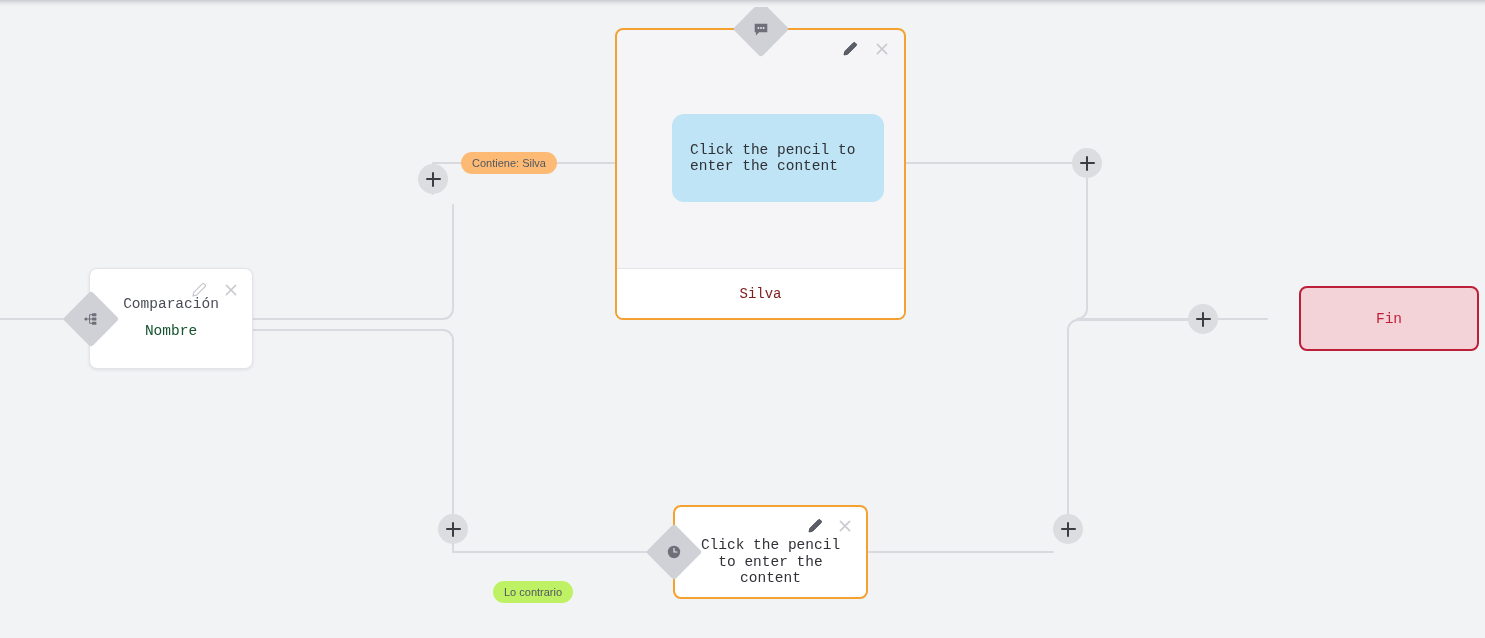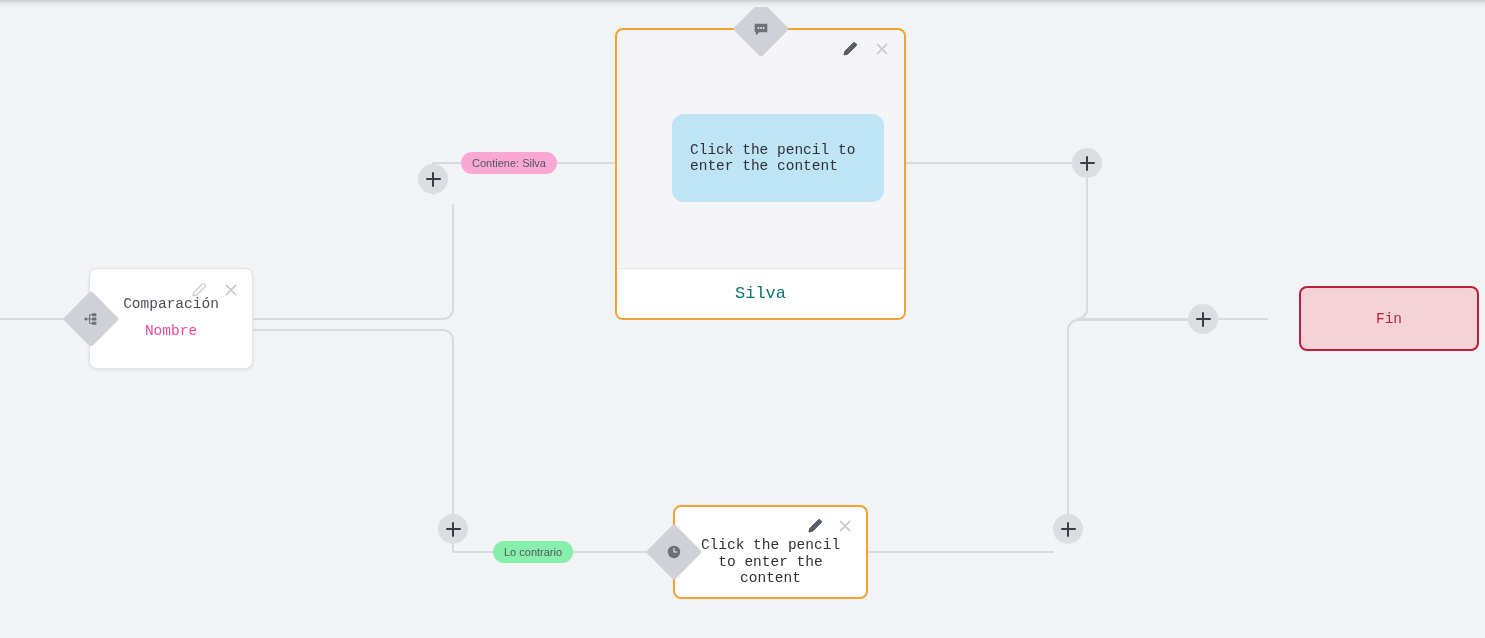--- a/index.html
+++ b/index.html
@@ -26,41 +26,41 @@
 
   
   .cmp-node{
     left:89px;top:268px;width:164px;height:101px;
     background:#ffffff;border:1px solid #e3e4e8;border-radius:8px;
     box-shadow:0 1px 3px rgba(40,45,60,.10);
     display:flex;flex-direction:column;align-items:center;justify-content:center;text-align:center;
   }
   .cmp-node .node-actions{right:13px;top:13px;}
   .cmp-title{font-size:14.5px;color:#4a4d57;line-height:1;margin-top:-2px;}
-  .cmp-sub{font-size:14.5px;color:#ec4899;line-height:1;margin-top:12px;}
+  .cmp-sub{font-size:14.5px;color:#14532d;line-height:1;margin-top:12px;}
 
   
   .msg-card{
     left:615px;top:28px;width:291px;height:292px;
     background:#f5f5f7;border:2px solid #f5a132;border-radius:8px;
     overflow:hidden;
   }
   .msg-card .node-actions{right:14px;top:11px;}
   .msg-body{position:absolute;left:0;top:0;right:0;bottom:49px;}
   .bubble{
     position:absolute;left:55px;top:84px;width:212px;min-height:58px;
     background:#bfe4f5;border-radius:12px;
     padding:28px 18px 28px 18px;box-sizing:border-box;
     font-size:14.5px;line-height:1.12;color:#2f3136;
   }
   .msg-footer{
     position:absolute;left:0;right:0;bottom:0;height:49px;
     background:#ffffff;border-top:1px solid #e4e5e9;
     display:flex;align-items:center;justify-content:center;
-    font-size:17px;color:#0f766e;
+    font-size:14px;color:#7f1d1d;
   }
 
   
   .small-card{
     left:673px;top:505px;width:195px;height:94px;
     background:#ffffff;border:2px solid #f5a132;border-radius:8px;
     display:flex;align-items:center;justify-content:center;
     padding:18px 14px 8px 14px;box-sizing:border-box;
   }
   .small-card .node-actions{right:13px;top:11px;gap:14px;}
@@ -98,22 +98,22 @@
   .plus::before{width:15px;height:1.8px;}
   .plus::after{width:1.8px;height:15px;}
 
   
   .chip{
     position:absolute;z-index:22;border-radius:11px;
     font-size:11px;color:#54575f;line-height:1;
     display:flex;align-items:center;justify-content:center;
     padding:0 11px;height:22px;white-space:nowrap;
   }
-  .chip-gray{background:#f9a8d4;}
-  .chip-white{background:#86efac;}
+  .chip-gray{background:#fdba74;}
+  .chip-white{background:#bef264;margin-top:40px;}
 </style>
 </head>
 <body>
 
 <div id="canvas">
 
   <div class="top-shade"></div>
 
   <svg class="edges" viewBox="0 0 1485 638" xmlns="http://www.w3.org/2000/svg">
     <g fill="none" stroke="#d9dadf" stroke-width="2" stroke-linecap="round" stroke-linejoin="round">

